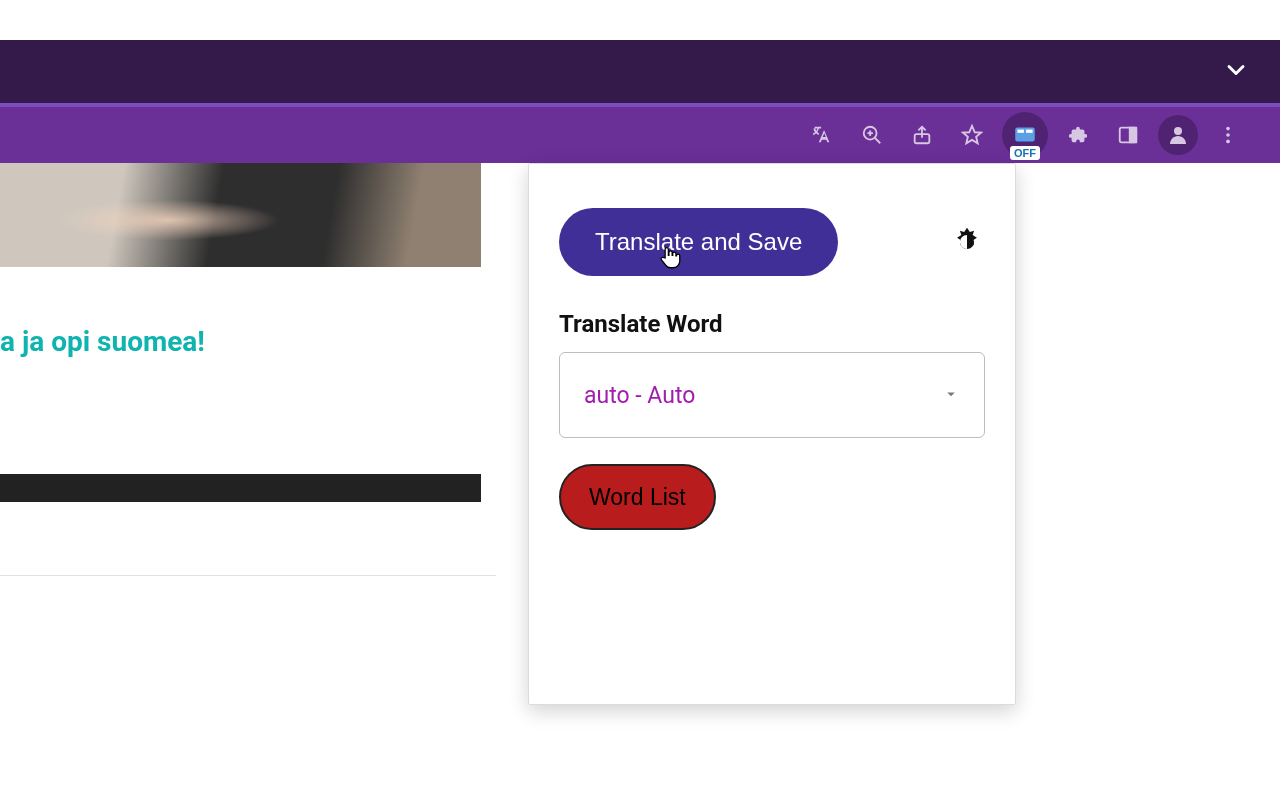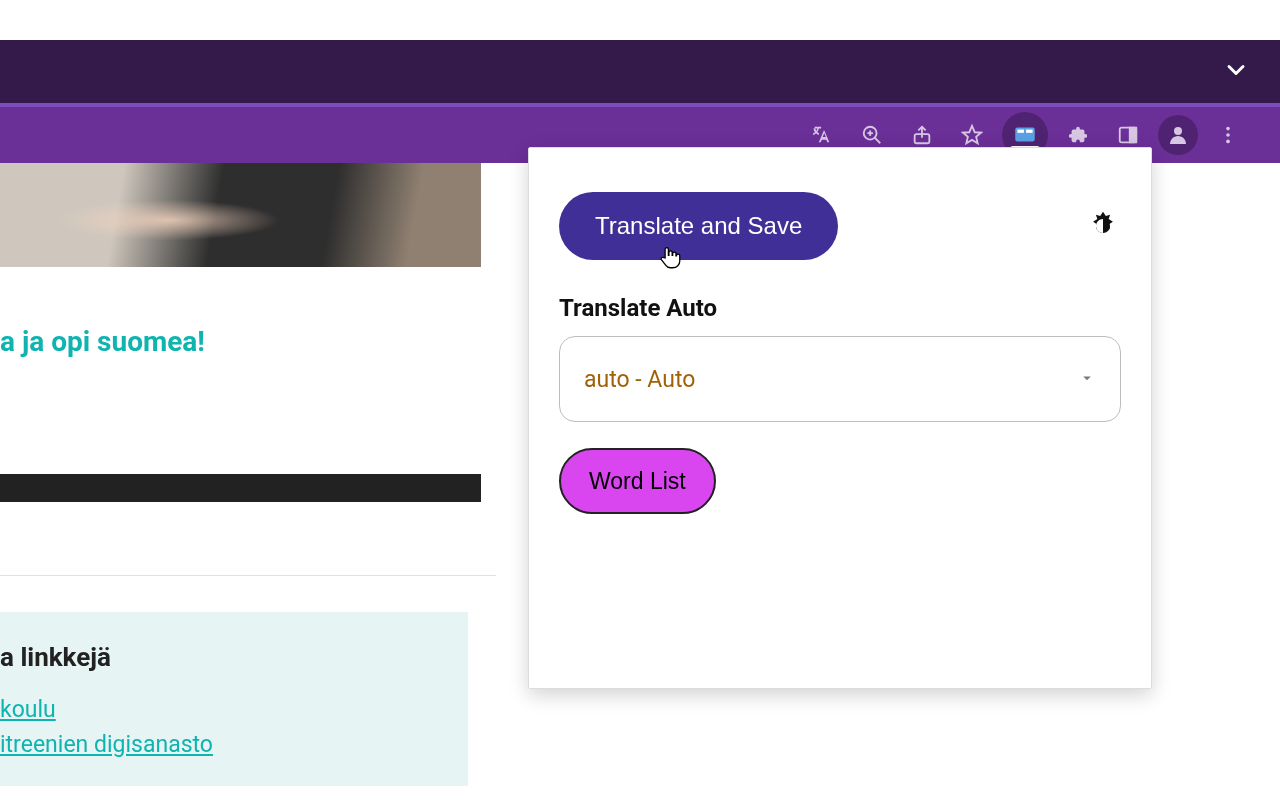--- a/index.html
+++ b/index.html
@@ -28,28 +28,28 @@
   }
 
   .teal-heading { color:#0fb3b0; font-size:28px; font-weight:700; margin-top:58px; margin-left:0; }
   .dark-bar { margin-top:116px; height:28px; background:#222; width:481px; }
   .divider-line { margin-top:73px; height:1px; background:#e1e1e1; width:496px; }
 
   .sidebar-card { margin-top:36px; width:468px; background:#e6f5f4; padding:30px 0 20px 0; }
   .sidebar-card h3 { font-size:26px; font-weight:700; color:#222; margin-left:0; margin-bottom:24px; }
   .sidebar-card .link { color:#0fb3b0; font-size:23px; display:block; margin-bottom:8px; }
 
-  .popup { position:absolute; left:528px; top:147px; width:624px; height:542px; background:#fff; border:1px solid #dcdcdc; border-radius:2px; box-shadow: 0 6px 20px rgba(0,0,0,0.18); padding:44px 30px 30px 30px; }
+  .popup { position:absolute; left:528px; top:163px; width:488px; height:542px; background:#fff; border:1px solid #dcdcdc; border-radius:2px; box-shadow: 0 6px 20px rgba(0,0,0,0.18); padding:44px 30px 30px 30px; }
   .popup-row1 { display:flex; align-items:center; justify-content:space-between; }
   .translate-btn { background:#3f2f97; color:#fff; border:none; border-radius:34px; height:68px; padding:0 36px; font-size:24px; font-weight:400; cursor:pointer; }
   .darkmode-ico { width:36px; height:36px; display:flex; align-items:center; justify-content:center; }
   .label { font-size:24px; font-weight:700; margin-top:34px; margin-bottom:14px; color:#111; }
-  .select-box { border:1px solid #bdbdbd; border-radius:16px; height:86px; display:flex; align-items:center; justify-content:space-between; padding:0 24px; font-size:23px; color:#a16207; cursor:pointer;text-align:right; }
+  .select-box { border:1px solid #bdbdbd; border-radius:6px; height:86px; display:flex; align-items:center; justify-content:space-between; padding:0 24px; font-size:23px; color:#a21caf; cursor:pointer;text-align:right; }
   .select-caret svg { width:18px; height:18px; fill:#7a7a7a; }
-  .wordlist-btn { margin-top:26px; border:2px solid #222; border-radius:34px; height:66px; padding:0 28px; font-size:23px; background:#d946ef; cursor:pointer; }
+  .wordlist-btn { margin-top:26px; border:2px solid #222; border-radius:34px; height:66px; padding:0 28px; font-size:23px; background:#b91c1c; cursor:pointer; }
 
   .cursor-hand { position:absolute; left:657px; top:245px; pointer-events:none; }
   .cursor-hand svg { width:26px; height:26px; }
 
 </style>
 </head>
 <body>
 
 <div class="top-white"></div>
 
@@ -122,40 +122,35 @@
         <circle cx="12" cy="19" r="2"></circle>
       </svg>
   </div>
 </div>
 
 <div class="page-bg">
   <div class="photo-rect"></div>
   <h2 class="teal-heading">a ja opi suomea!</h2>
   <div class="dark-bar"></div>
   <div class="divider-line"></div>
-  <div class="sidebar-card">
-    <h3>a linkkejä</h3>
-    <a class="link" href="#">koulu</a>
-    <a class="link" href="#">itreenien digisanasto</a>
-  </div>
 </div>
 
 <div class="popup">
   <div class="popup-row1">
     <button class="translate-btn">Translate and Save</button>
     <div class="darkmode-ico">
       <svg viewBox="0 0 24 24" width="34" height="34" fill="#111">
           <path d="M12 2l2 3 3-1-1 3 3 2-3 2 1 3-3-1-2 3-2-3-3 1 1-3-3-2 3-2-1-3 3 1z"></path>
           <circle cx="12" cy="12" r="5" fill="#111"></circle>
           <path d="M12 7a5 5 0 0 0 0 10V7z" fill="#fff"></path>
         </svg>
     </div>
   </div>
 
-  <div class="label">Translate Auto</div>
+  <div class="label">Translate Word</div>
   <div class="select-box">
     <span>auto - Auto</span>
     <span class="select-caret">
       <svg viewBox="0 0 24 24">
           <path d="M7 10l5 5 5-5z"></path>
         </svg>
     </span>
   </div>
 
 

